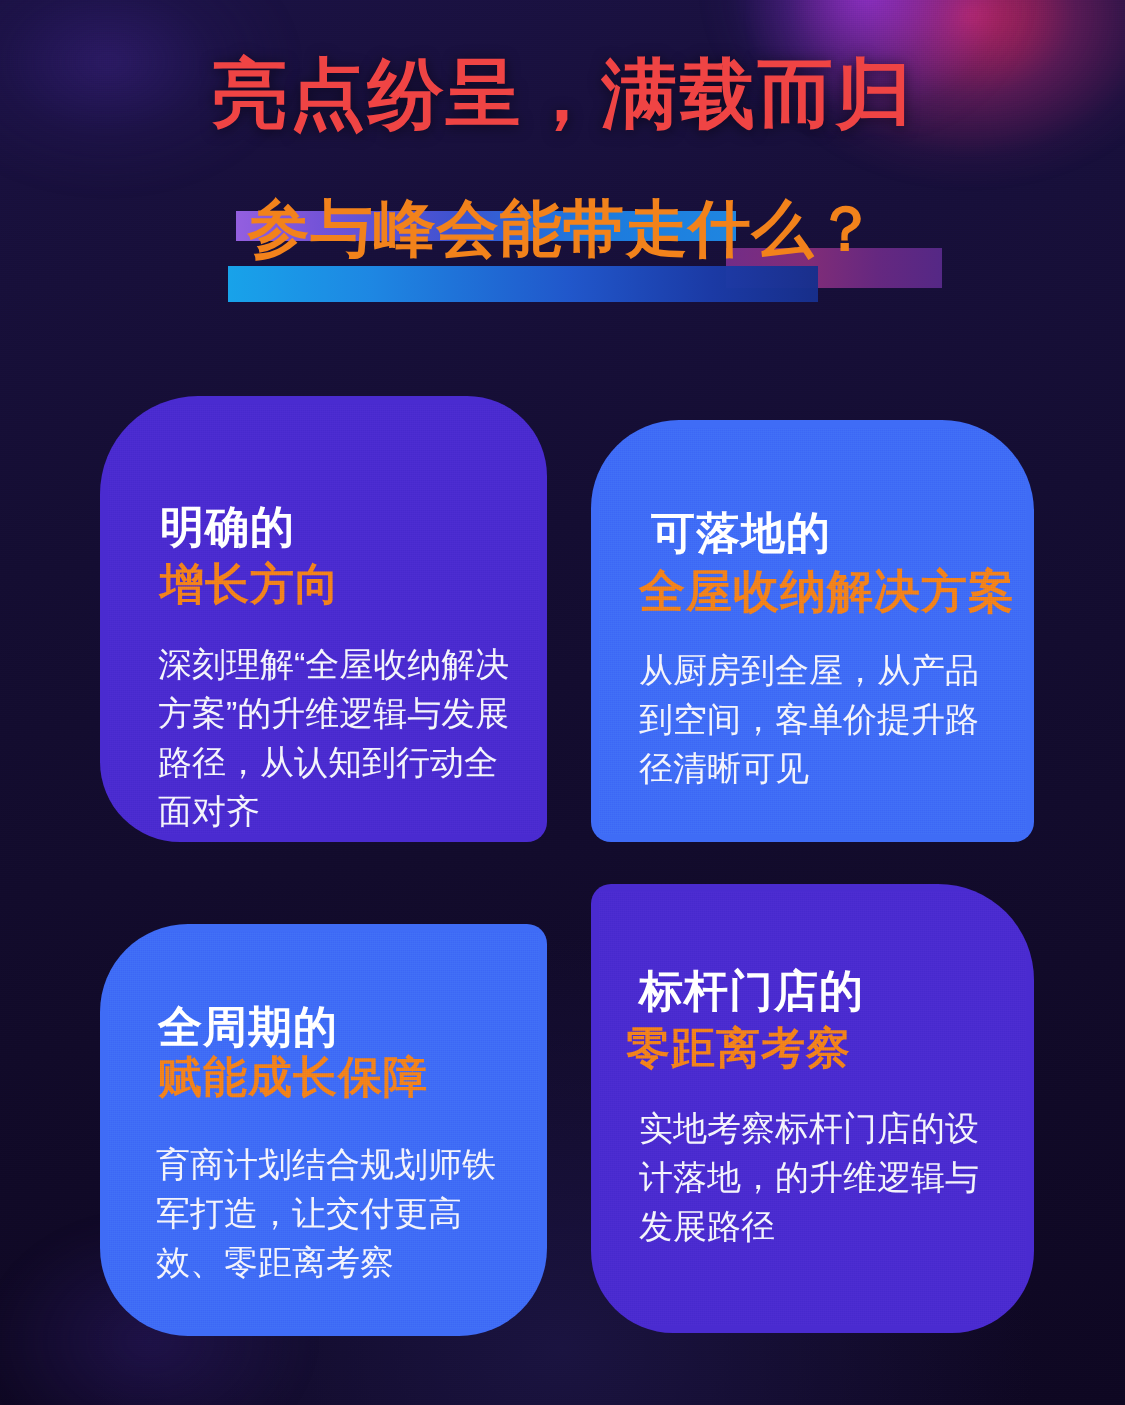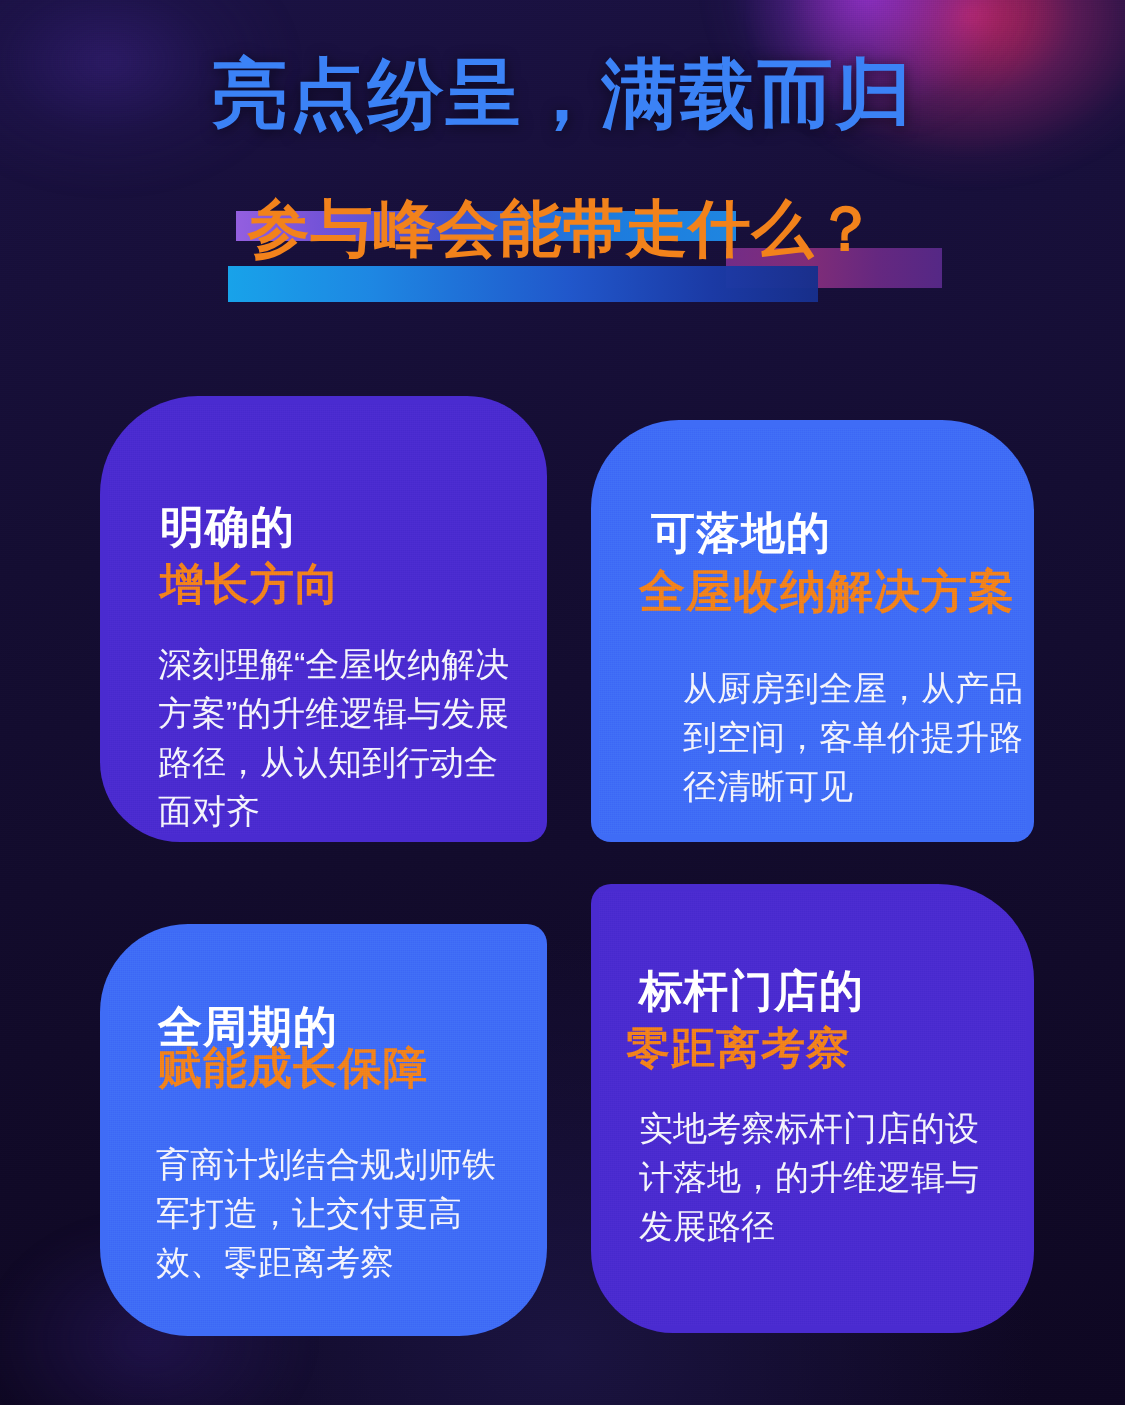--- a/index.html
+++ b/index.html
@@ -42,21 +42,21 @@
     position:absolute;inset:0;opacity:.30;mix-blend-mode:overlay;
     background-image:
       repeating-linear-gradient(0deg, rgba(255,255,255,.055) 0 1px, rgba(0,0,0,.055) 1px 2px),
       repeating-linear-gradient(90deg, rgba(255,255,255,.045) 0 1px, rgba(0,0,0,.045) 1px 2px);
   }
 
   
   .title-main{
     position:absolute;left:0;top:56px;width:1125px;
     text-align:center;
-    color:#3b82f6;
+    color:#ef4444;
     font-size:76px;line-height:1;
     font-weight:bold;
     letter-spacing:2px;
     white-space:nowrap;
     text-shadow:0 2px 14px rgba(0,0,0,.55);
   }
 
   .subtitle-wrap{
     position:absolute;left:0;top:192px;width:1125px;height:110px;
   }
@@ -132,24 +132,24 @@
     font-weight:normal;letter-spacing:0px;
   }
 
   
   .card1 .h1{left:52px;top:100px;}
   .card1 .h2{left:52px;top:157px;}
   .card1 .body{left:50px;top:236px;width:352px;}
   
   .card2 .h1{left:52px;top:82px;}
   .card2 .h2{left:40px;top:139px;font-size:46px;}
-  .card2 .body{left:40px;top:236px;width:372px;margin-left:44px;}
+  .card2 .body{left:40px;top:218px;width:372px;}
   
   .card3 .h1{left:50px;top:72px;}
-  .card3 .h2{left:50px;top:113px;}
+  .card3 .h2{left:50px;top:122px;}
   .card3 .body{left:48px;top:208px;width:362px;}
   
   .card4 .h1{left:40px;top:76px;}
   .card4 .h2{left:27px;top:133px;}
   .card4 .body{left:40px;top:212px;width:370px;}
 </style>
 </head>
 <body>
 
 <div id="stage">

